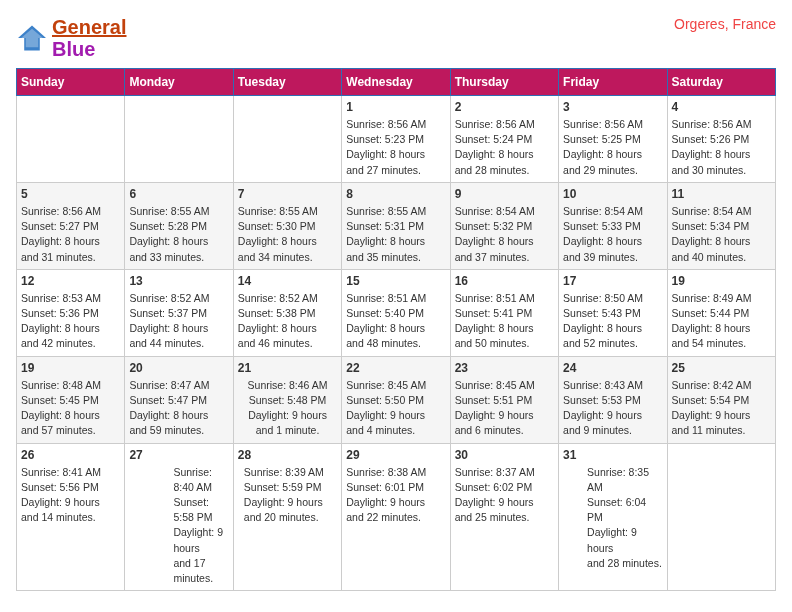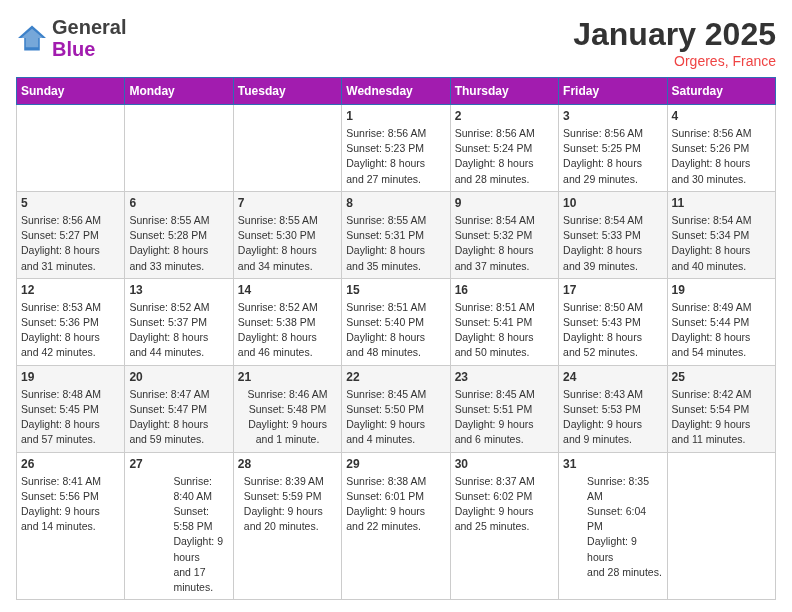--- a/index.html
+++ b/index.html
@@ -19,21 +19,21 @@
     .logo {
       display: flex;
       align-items: center;
       gap: 4px;
     }
     .logo-text {
       font-size: 20px;
       font-weight: bold;
       line-height: 1.1;
     }
-    .logo-general { color: #404040; }
+    .logo-general { color: #c2410c; text-decoration: underline; }
     .logo-blue { color: #a21caf; }
     .logo-icon {
       width: 32px;
       height: 28px;
     }
     .title-block {
       text-align: right;
     }
     .month-title {
       font-size: 32px;
@@ -43,21 +43,21 @@
     .location {
       font-size: 14px;
       color: #ef4444;
     }
     .calendar {
       width: 100%;
       border-collapse: collapse;
       font-size: 11px;
     }
     .calendar thead tr th {
-      background-color: #a21caf;
+      background-color: #be185d;
       color: #fff;
       padding: 6px 4px;
       text-align: left;
       font-size: 12px;
       font-weight: bold;
       border: 1px solid #2e6db4;
     }
     .calendar tbody tr td {
       border: 1px solid #ccc;
       vertical-align: top;
@@ -95,21 +95,20 @@
     <svg class="logo-icon" viewBox="0 0 40 36" xmlns="http://www.w3.org/2000/svg">
       <polygon points="20,2 38,18 30,18 30,34 10,34 10,18 2,18" fill="#1a6bbf" opacity="0.85"></polygon>
       <polygon points="20,6 34,18 28,18 28,30 12,30 12,18 6,18" fill="#fff" opacity="0.3"></polygon>
     </svg>
     <div class="logo-text">
       <span class="logo-general">General</span><br>
       <span class="logo-blue">Blue</span>
     </div>
   </div>
   <div class="title-block">
-    <div class="month-title">January 2025</div>
     <div class="location">Orgeres, France</div>
   </div>
 </div>
 
 <table class="calendar">
   <thead>
     <tr id="calendar-header-row">
         <th>Sunday</th>
         <th>Monday</th>
         <th>Tuesday</th>

